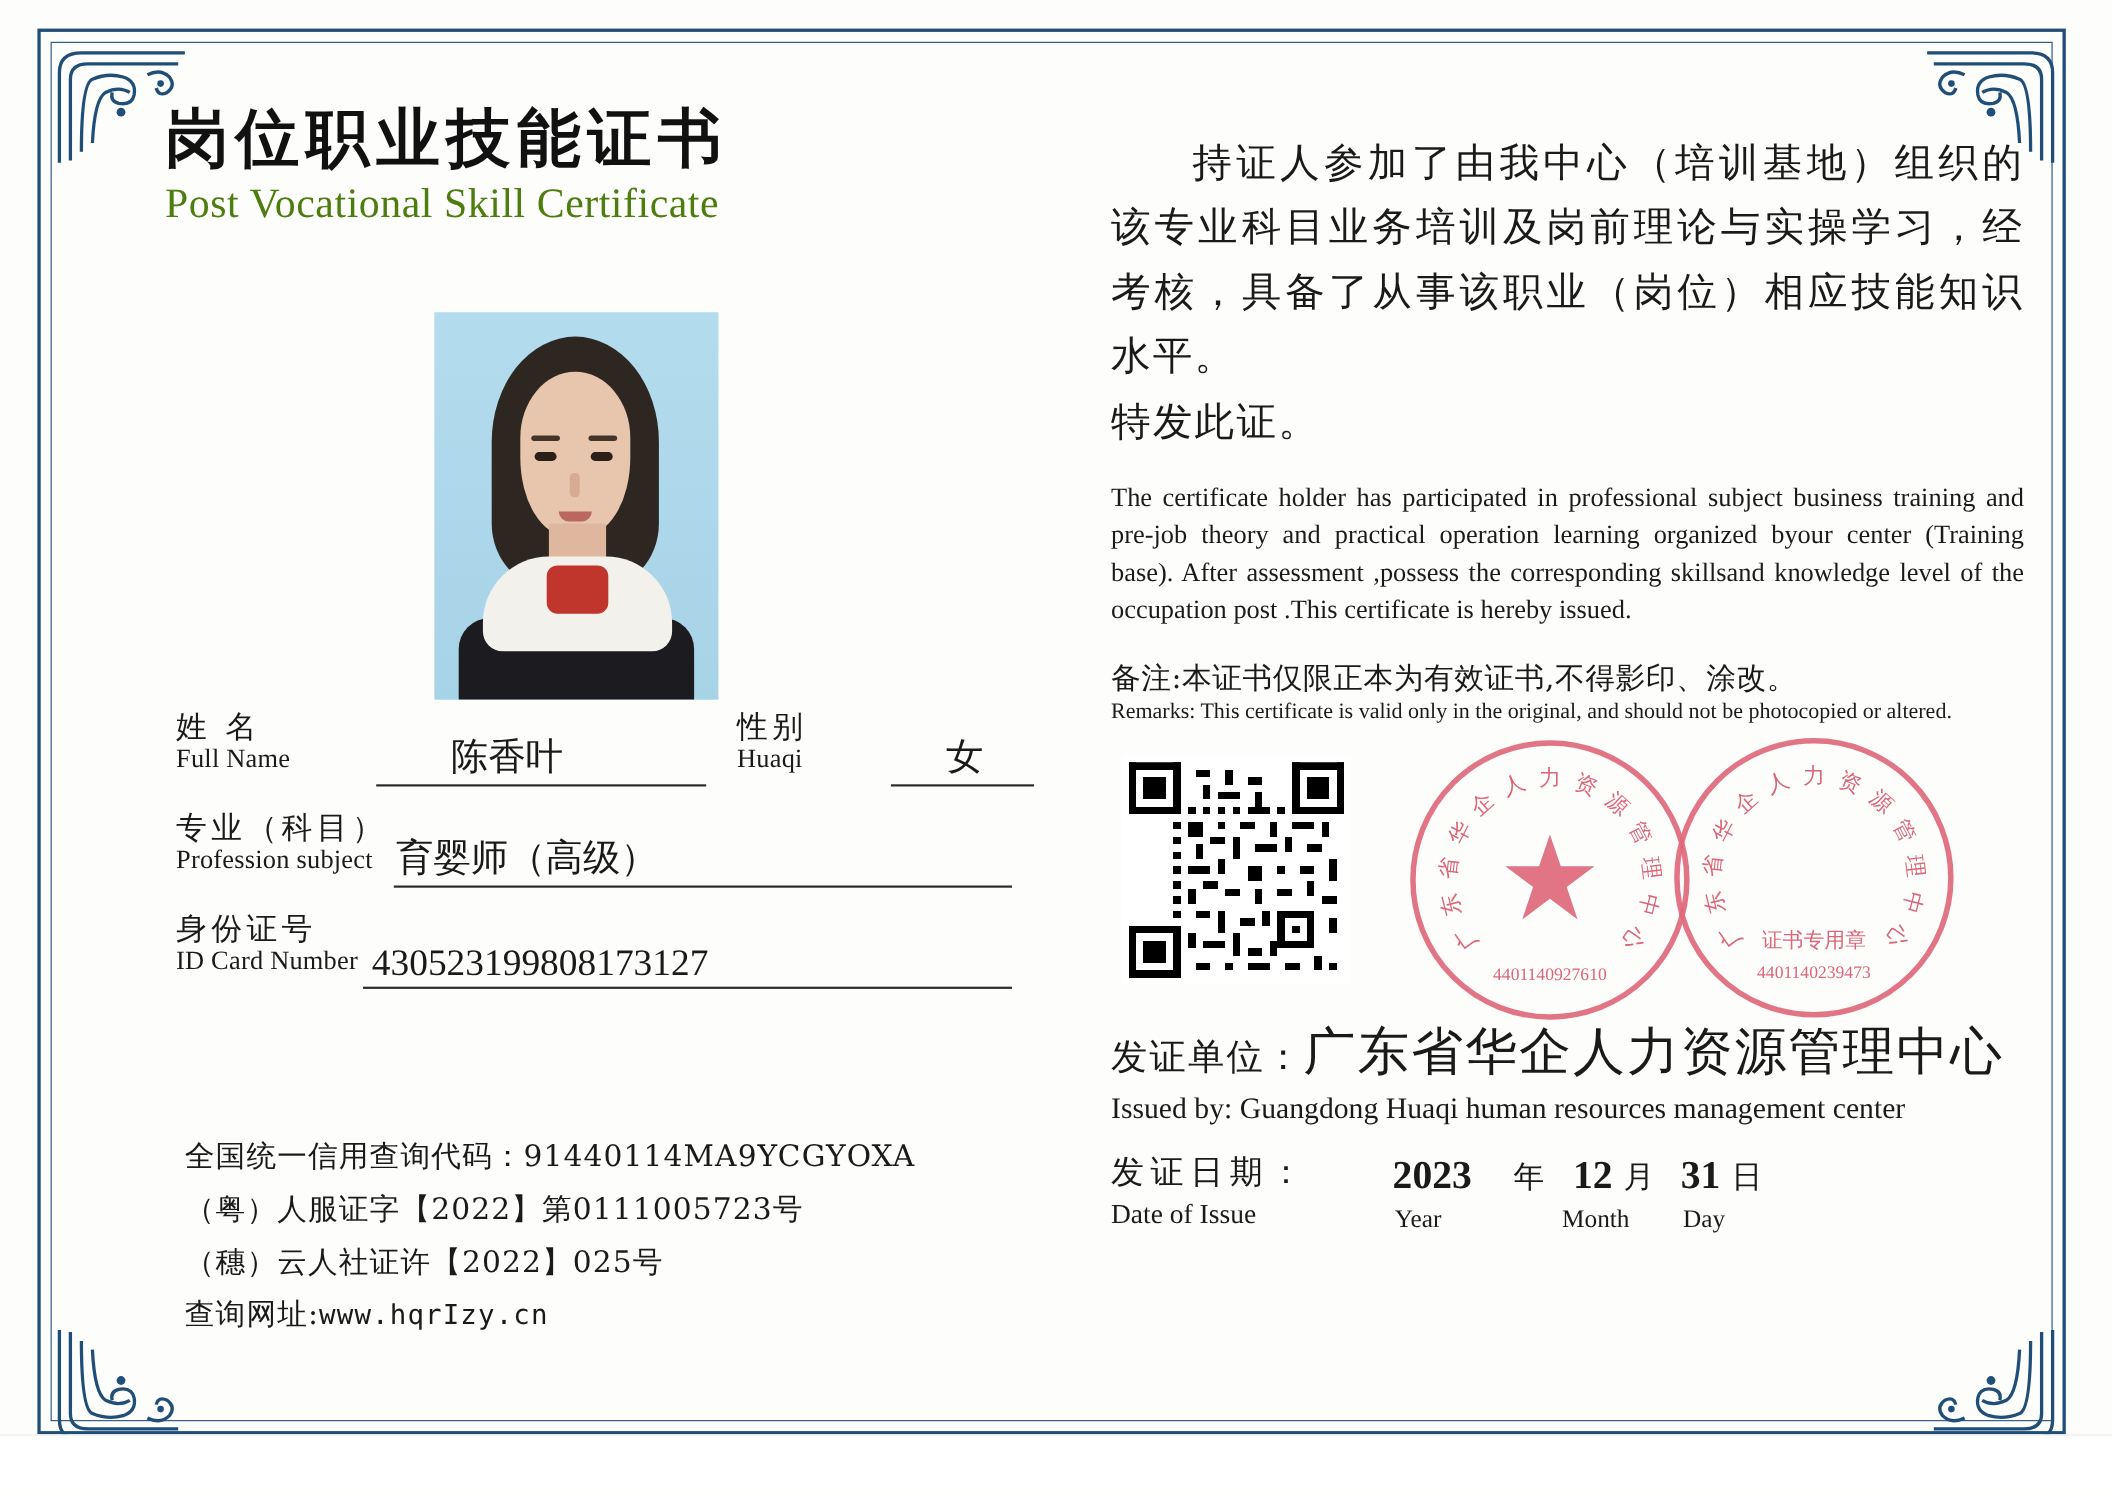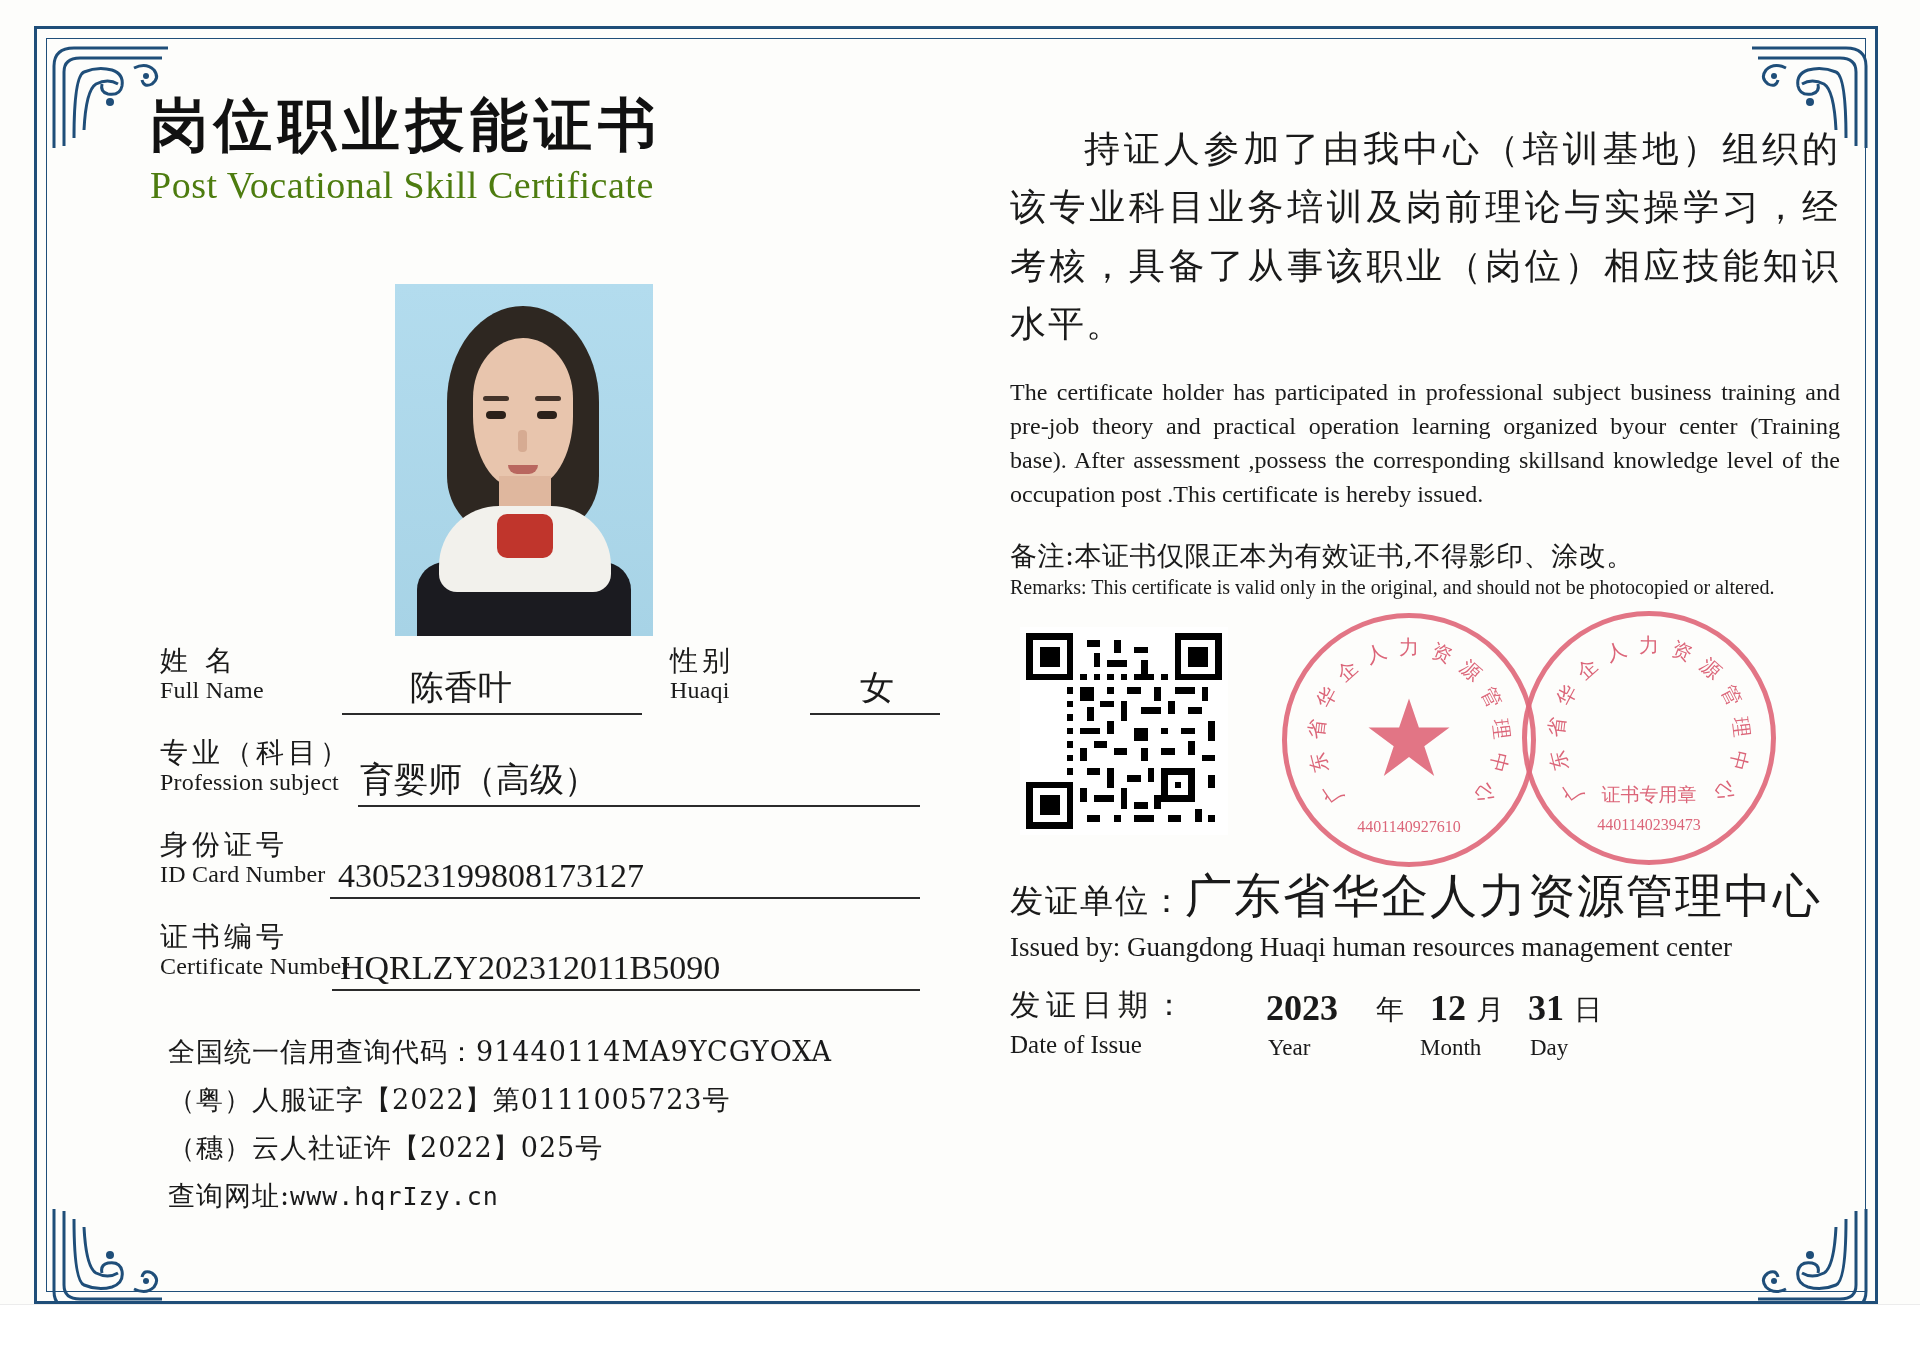--- a/index.html
+++ b/index.html
@@ -488,44 +488,37 @@
 
     <div class="field-row row-id">
       <div class="lbl">
         <span class="cn">身份证号</span>
         <span class="en">ID Card Number</span>
       </div>
       <div class="rule rule-id"></div>
       <div class="val val-id">430523199808173127</div>
     </div>
 
-    <div class="field-row row-cert">
-      <div class="lbl">
-        <span class="cn">证书编号</span>
-        <span class="en">Certificate Number</span>
-      </div>
-      <div class="rule rule-cert"></div>
-      <div class="val val-cert">HQRLZY202312011B5090</div>
-    </div>
   </div>
 
   <div class="footer-left">
     <div>全国统一信用查询代码：91440114MA9YCGYOXA</div>
     <div>（粤）人服证字【2022】第0111005723号</div>
     <div>（穗）云人社证许【2022】025号</div>
     <div>
       <span>查询网址:</span><span class="mono">www.hqrIzy.cn</span>
     </div>
   </div>
 
   <div class="col-right">
 
     <div class="stmt-cn">
       <span class="indent"></span><span>持证人参加了由我中心（培训基地）组织的该专业科目业务培训及岗前理论与实操学习，经考核，具备了从事该职业（岗位）相应技能知识水平。</span>
     </div>
+    <div class="stmt-cn stmt-last">特发此证。</div>
 
     <div class="stmt-en">The certificate holder has participated in professional subject business training and pre-job theory and practical operation learning organized byour center (Training base). After assessment ,possess the corresponding skillsand knowledge level of the occupation post .This certificate is hereby issued.</div>
 
     <div class="remarks">
       <div class="remarks-cn">备注:本证书仅限正本为有效证书,不得影印、涂改。</div>
       <div class="remarks-en">Remarks: This certificate is valid only in the original, and should not be photocopied or altered.</div>
     </div>
 
     <div class="qr-zone">
 

